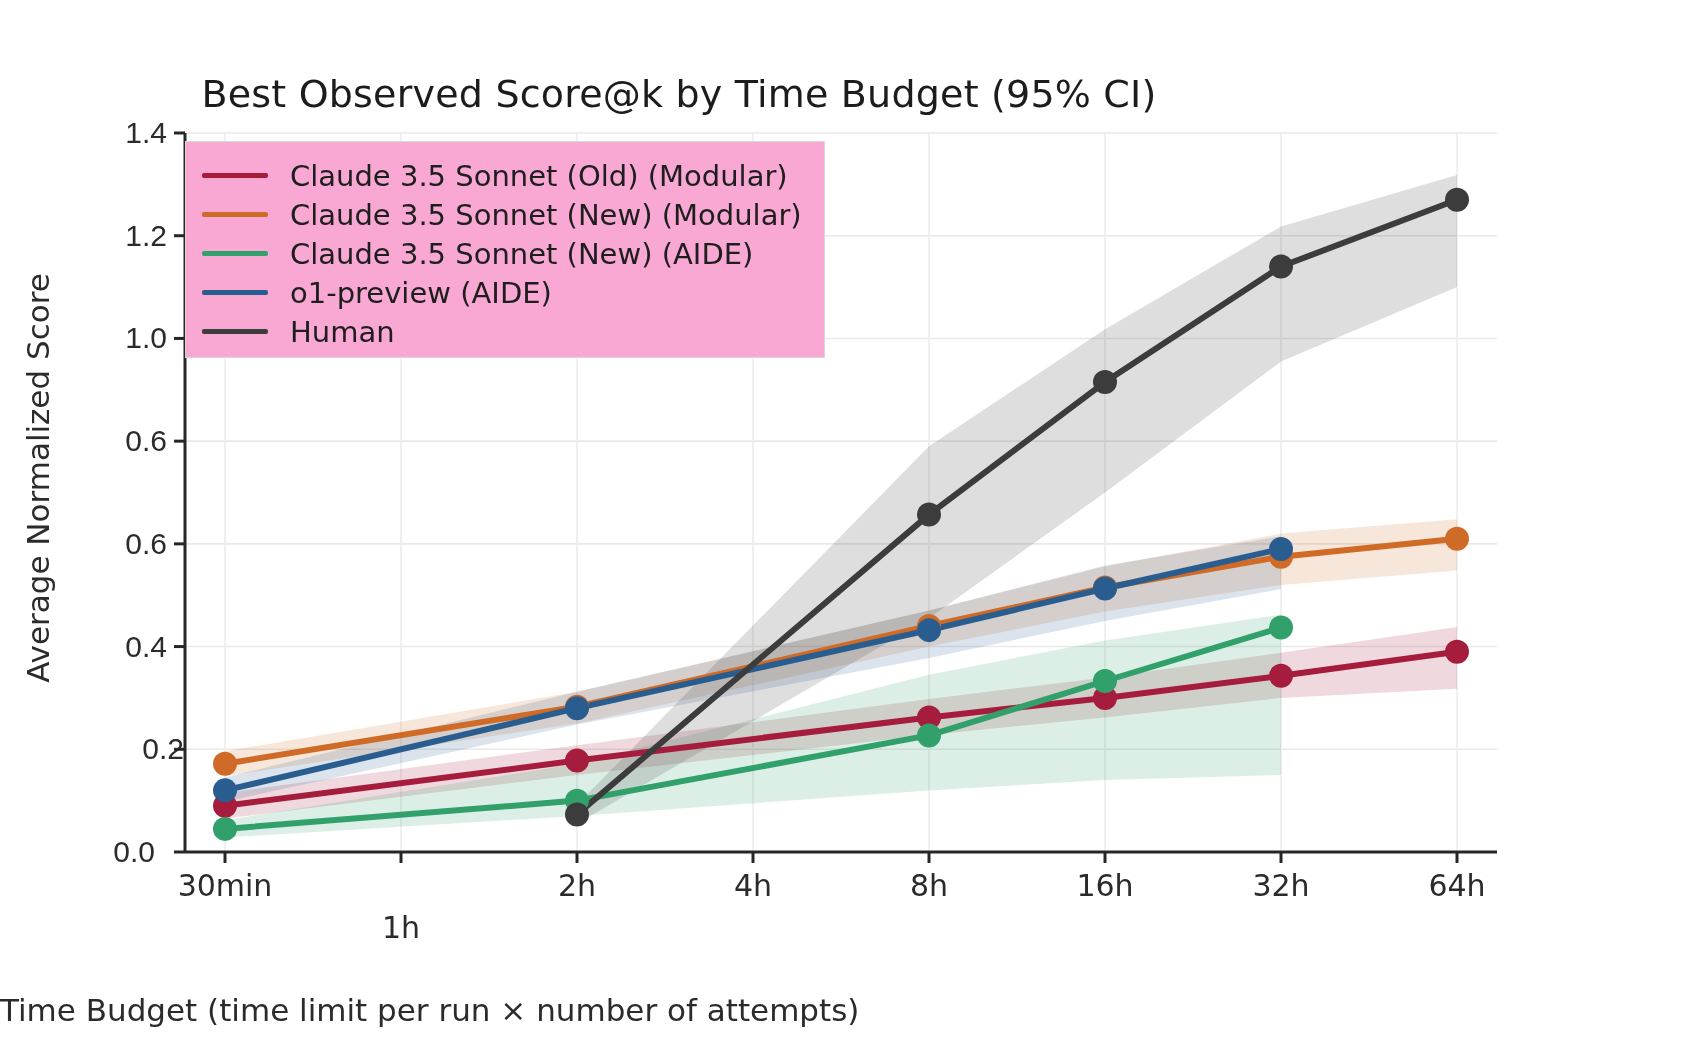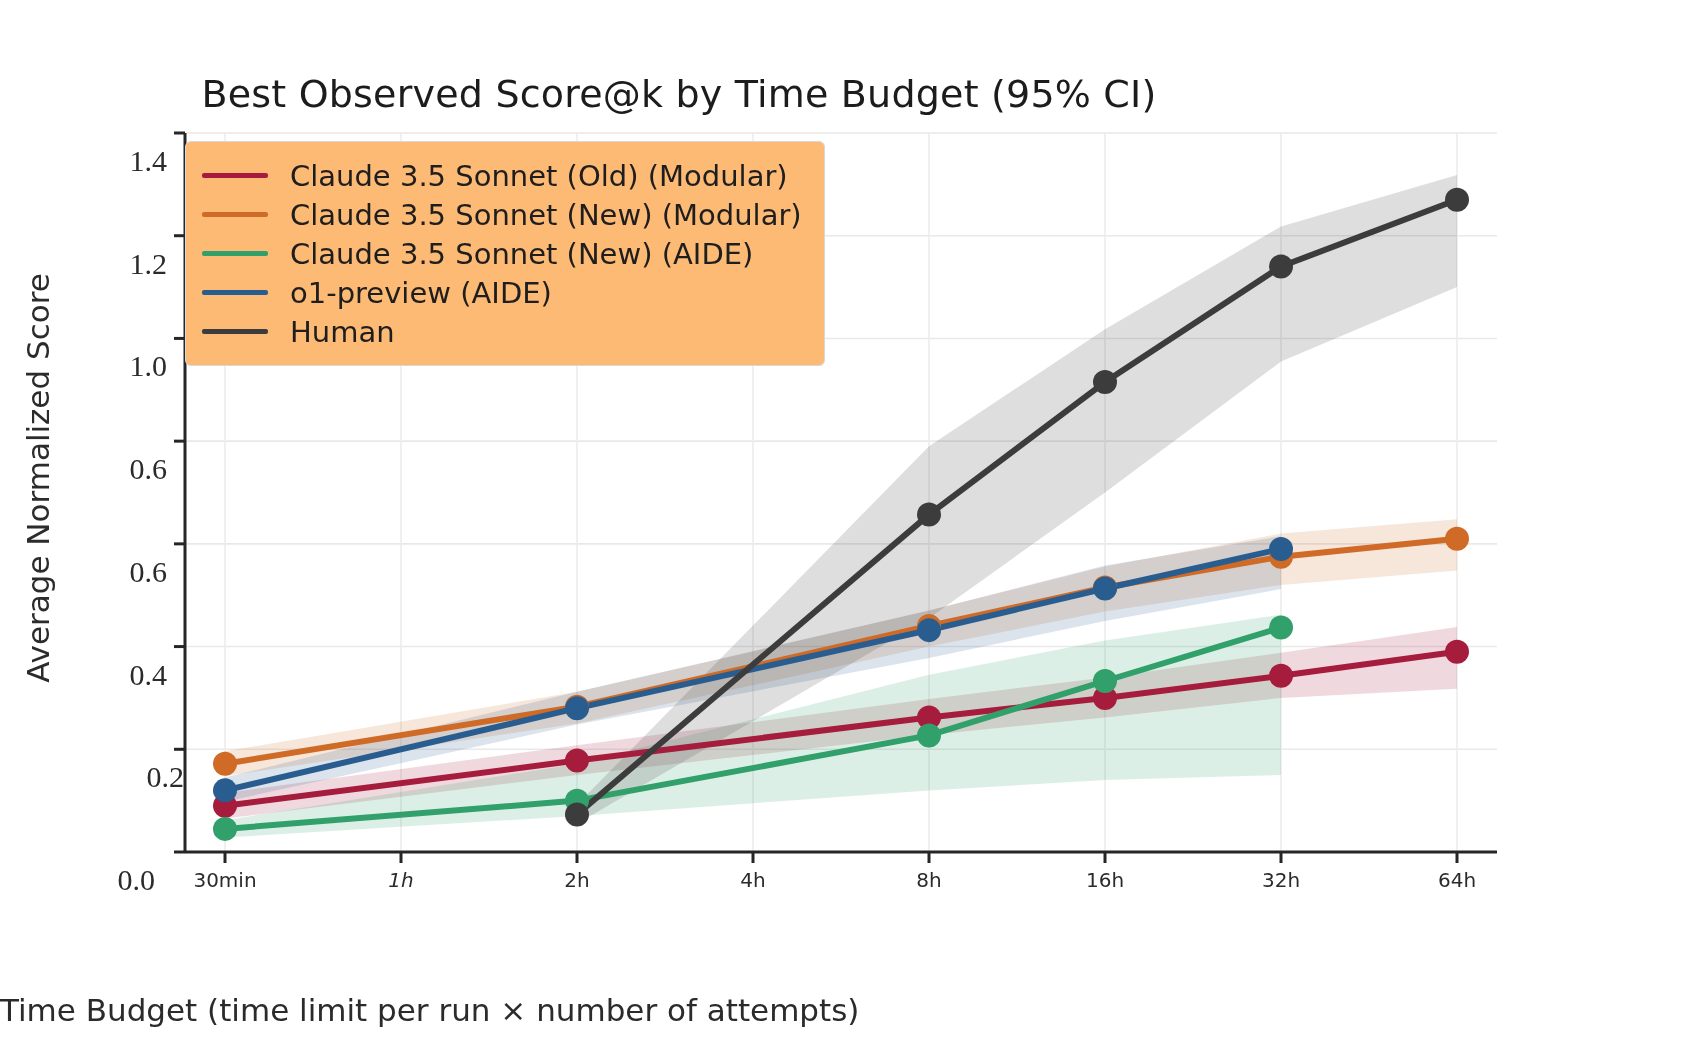--- a/index.html
+++ b/index.html
@@ -12,44 +12,43 @@
     font-family:"DejaVu Sans",sans-serif;
   }
 
   #plot-area{position:absolute;left:185px;top:133px;width:1312px;height:719px;}
 
   svg.layer{position:absolute;left:0;top:0;width:1312px;height:719px;overflow:visible;}
   .ytick-wrap{position:absolute;left:0;top:0;width:1694px;height:1050px;}
   .ytick-lbl{
     position:absolute;text-align:right;width:120px;
     font-size:30px;color:#2b2b2b;transform:translateY(-50%);
-    font-family:Liberation Serif, serif;
-    margin-top:28px;
+    font-family:Liberation Sans, sans-serif;
   }
   .xtick-lbl{
     position:absolute;text-align:center;width:160px;
-    font-size:20px;color:#2b2b2b;transform:translateX(-50%);
+    font-size:30px;color:#2b2b2b;transform:translateX(-50%);
     font-family:"DejaVu Sans",sans-serif;
   }
 
   #ylabel{
     position:absolute;left:-262px;top:460px;width:600px;text-align:center;
     font-size:31px;color:#2b2b2b;transform:rotate(-90deg);
     transform-origin:center center;font-family:"DejaVu Sans",sans-serif;
   }
   #xlabel{
     position:absolute;left:0;top:992px;width:1694px;text-align:left;
     font-size:31px;color:#2b2b2b;font-family:"DejaVu Sans",sans-serif;
   }
 
   
   #legend{
     position:absolute;left:185px;top:141px;
-    background:#fdba74;border:1.5px solid #d8d8d8;border-radius:6px;
-    padding:14px 22px 14px 16px;box-shadow:0 0 0 0 rgba(0,0,0,0);
+    background:#f9a8d4;border:1.5px solid #d8d8d8;border-radius:0;
+    padding:14px 22px 6px 16px;box-shadow:0 0 0 0 rgba(0,0,0,0);
     min-width:540px;
   }
   .legend-row{display:flex;align-items:center;height:39px;}
   .legend-swatch{display:inline-block;width:66px;height:5px;border-radius:2px;margin-right:22px;}
   .legend-label{font-size:29px;color:#1e1e1e;white-space:nowrap;font-family:"DejaVu Sans",sans-serif;}
 </style>
 </head>
 <body>
 
 <div id="root">
@@ -61,21 +60,21 @@
       <div class="ytick-lbl" style="left: 64px; top: 749.286px;">0.2</div>
       <div class="ytick-lbl" style="left: 47px; top: 646.571px;">0.4</div>
       <div class="ytick-lbl" style="left: 47px; top: 543.857px;">0.6</div>
       <div class="ytick-lbl" style="left: 47px; top: 441.143px;">0.6</div>
       <div class="ytick-lbl" style="left: 47px; top: 338.429px;">1.0</div>
       <div class="ytick-lbl" style="left: 47px; top: 235.714px;">1.2</div>
       <div class="ytick-lbl" style="left: 47px; top: 133px;">1.4</div>
     </div>
   <div class="ytick-wrap" id="xtick-wrap">
       <div class="xtick-lbl" style="left: 225px; top: 868px;">30min</div>
-      <div class="xtick-lbl" style="left: 401px; top: 868px; font-style: italic;">1h</div>
+      <div class="xtick-lbl" style="left: 401px; top: 910px;">1h</div>
       <div class="xtick-lbl" style="left: 577px; top: 868px;">2h</div>
       <div class="xtick-lbl" style="left: 753px; top: 868px;">4h</div>
       <div class="xtick-lbl" style="left: 929px; top: 868px;">8h</div>
       <div class="xtick-lbl" style="left: 1105px; top: 868px;">16h</div>
       <div class="xtick-lbl" style="left: 1281px; top: 868px;">32h</div>
       <div class="xtick-lbl" style="left: 1457px; top: 868px;">64h</div>
     </div>
 
   <div id="ylabel">Average Normalized Score</div>
   <div id="xlabel">Time Budget (time limit per run × number of attempts)</div>

